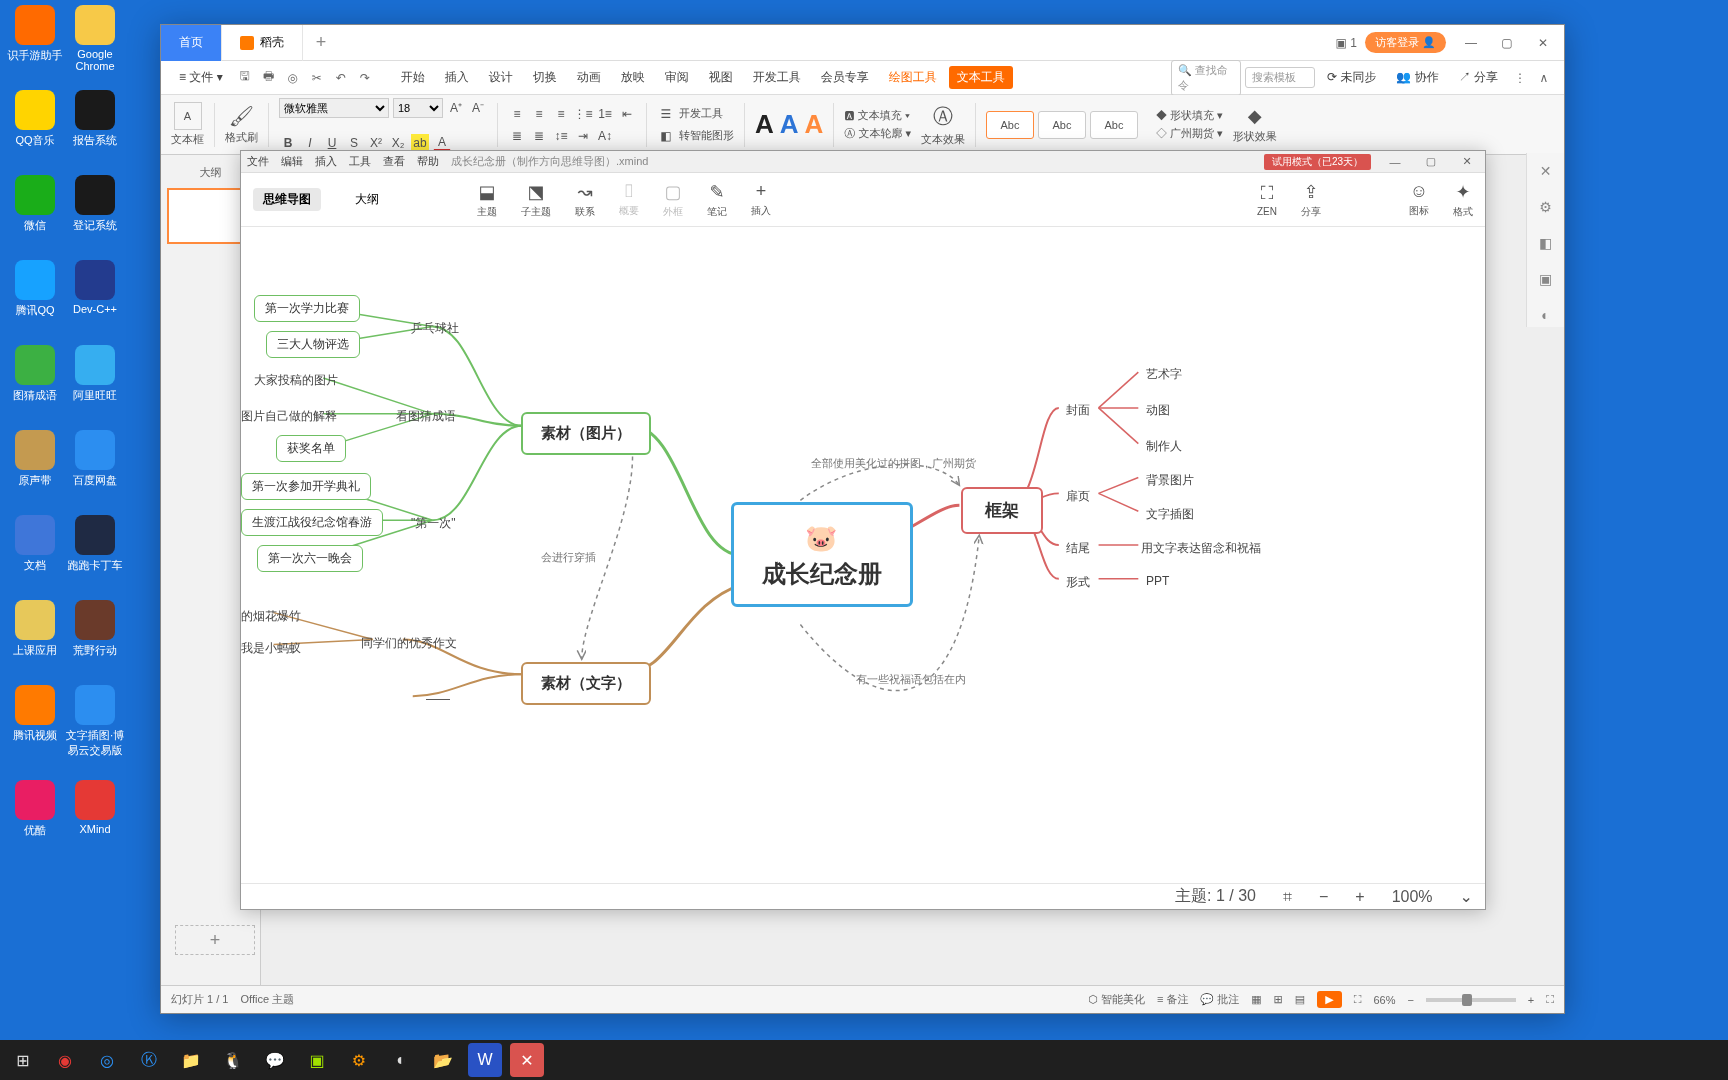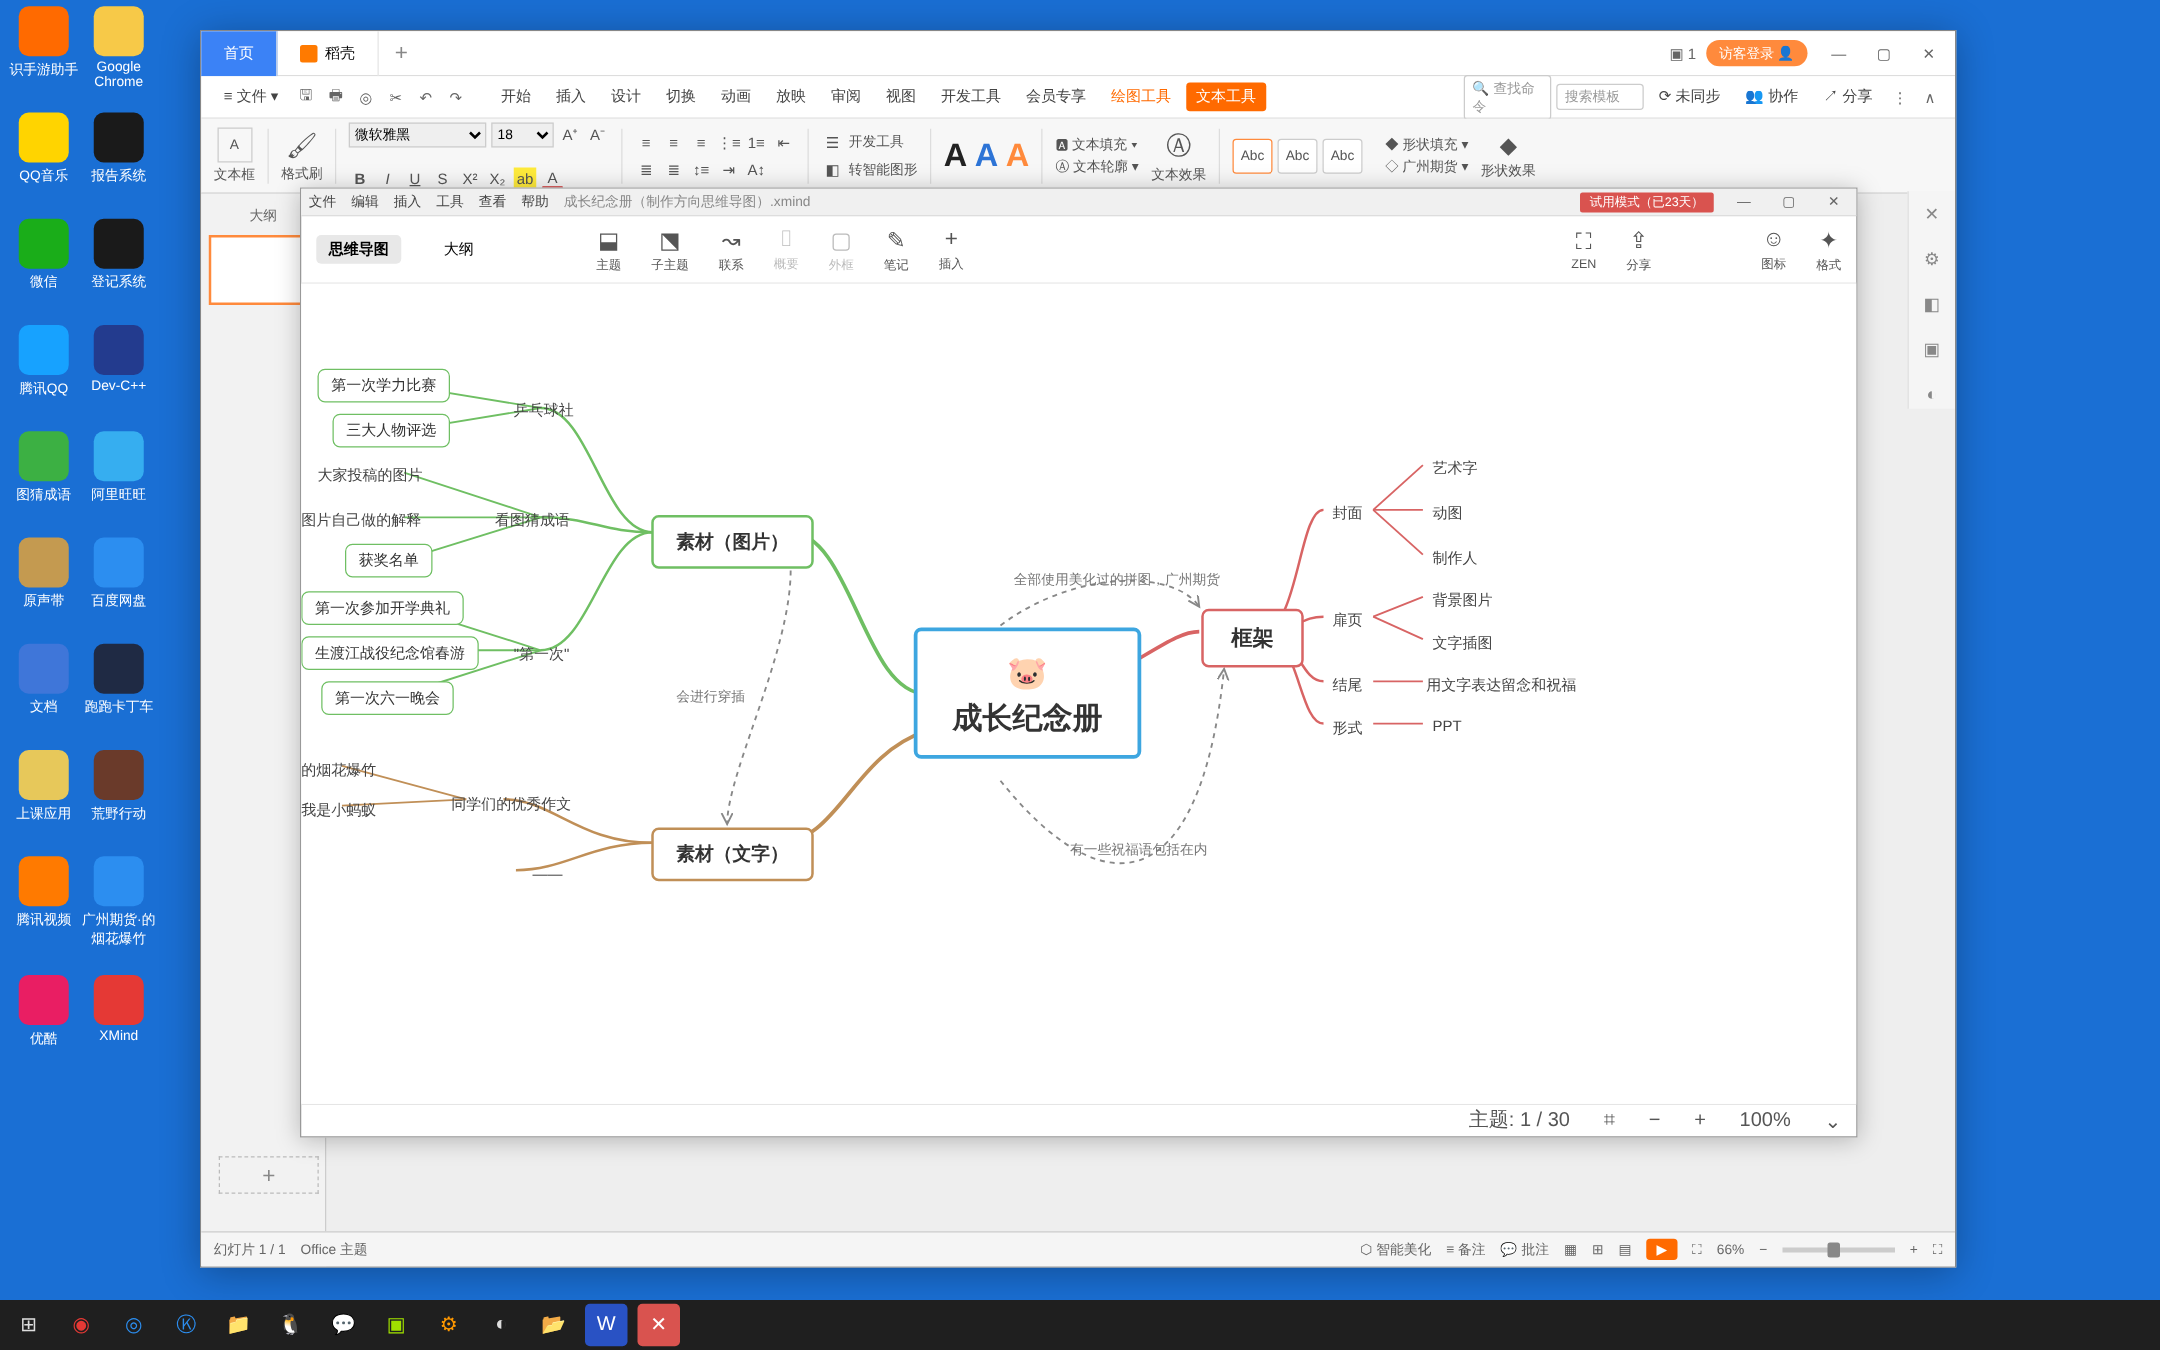--- a/index.html
+++ b/index.html
@@ -23,21 +23,21 @@
 .menubar .searchbox { border:1px solid #ccc; border-radius:3px; padding:2px 6px; width:70px; font-size:11px; color:#999; }
 .menubar .spacer { flex:1; }
 .ribbon { height:60px; background:#f7f7f7; border-bottom:1px solid #ccc; display:flex; align-items:center; padding:4px 10px; gap:10px; font-size:11px; color:#555; overflow:hidden; }
 .ribbon .grp { display:flex; flex-direction:column; align-items:center; gap:2px; cursor:pointer; }
 .ribbon .sep { width:1px; height:44px; background:#ddd; }
 .ribbon .bigsq { width:28px; height:28px; border:1px solid #ccc; }
 .ribbon select { font-size:11px; border:1px solid #ccc; height:20px; }
 .ribbon .row { display:flex; gap:4px; align-items:center; }
 .ribbon .smbtn { width:18px; height:18px; border:1px solid transparent; display:flex; align-items:center; justify-content:center; cursor:pointer; font-size:12px; }
 .ribbon .AA { font-size:26px; font-weight:bold; display:flex; gap:6px; }
-.ribbon .abc { width:32px; height:28px; border:1px solid #ccc; display:flex; align-items:center; justify-content:center; font-size:11px; background:#fff; border-radius:3px; cursor:pointer; }
+.ribbon .abc { width:48px; height:28px; border:1px solid #ccc; display:flex; align-items:center; justify-content:center; font-size:11px; background:#fff; border-radius:3px; cursor:pointer; }
 .ribbon .abc+.abc { margin-left:4px; }
 .ribbon .abc.sel { border-color:#ff8a3c; }
 .content-area { flex:1; display:flex; overflow:hidden; background:#eee; position:relative; }
 .slidepanel { width:100px; background:#f2f2f2; border-right:1px solid #ccc; padding:10px 6px; }
 .slidepanel .thumb { width:80px; height:56px; background:#fff; border:2px solid #ff8a3c; font-size:9px; position:relative; margin-top:4px; }
 .slidepanel .add-slide { width:80px; height:30px; border:1px dashed #bbb; display:flex; align-items:center; justify-content:center; margin-top:20px; font-size:18px; color:#888; cursor:pointer; position:absolute; bottom:58px; left:14px; }
 .speaker-notes { position:absolute; bottom:30px; left:110px; right:10px; height:26px; background:#fff; border:1px solid #ddd; font-size:11px; color:#888; padding:5px 10px; }
 .statusbar { position:absolute; bottom:0; left:0; right:0; height:28px; background:#f5f5f5; border-top:1px solid #ccc; display:flex; align-items:center; padding:0 10px; font-size:11px; color:#666; gap:12px; }
 .statusbar .sbspacer { flex:1; }
 .sidetools { position:absolute; right:0; top:128px; width:38px; background:#f5f5f5; border-left:1px solid #ddd; display:flex; flex-direction:column; align-items:center; gap:16px; padding-top:10px; }
@@ -135,21 +135,21 @@
     <div class="desktop-icon" style="left: 65px; top: 600px;">
       <div class="ico" style="background:#6a3a2a"></div>
       <div>荒野行动</div>
     </div>
     <div class="desktop-icon" style="left: 5px; top: 685px;">
       <div class="ico" style="background:#ff7a00"></div>
       <div>腾讯视频</div>
     </div>
     <div class="desktop-icon" style="left: 65px; top: 685px;">
       <div class="ico" style="background:#2c8ef0"></div>
-      <div>广州期货·的烟花爆竹</div>
+      <div>文字插图·博易云交易版</div>
     </div>
     <div class="desktop-icon" style="left: 5px; top: 780px;">
       <div class="ico" style="background:#e91e63"></div>
       <div>优酷</div>
     </div>
     <div class="desktop-icon" style="left: 65px; top: 780px;">
       <div class="ico" style="background:#e53935"></div>
       <div>XMind</div>
     </div>
   </div>

